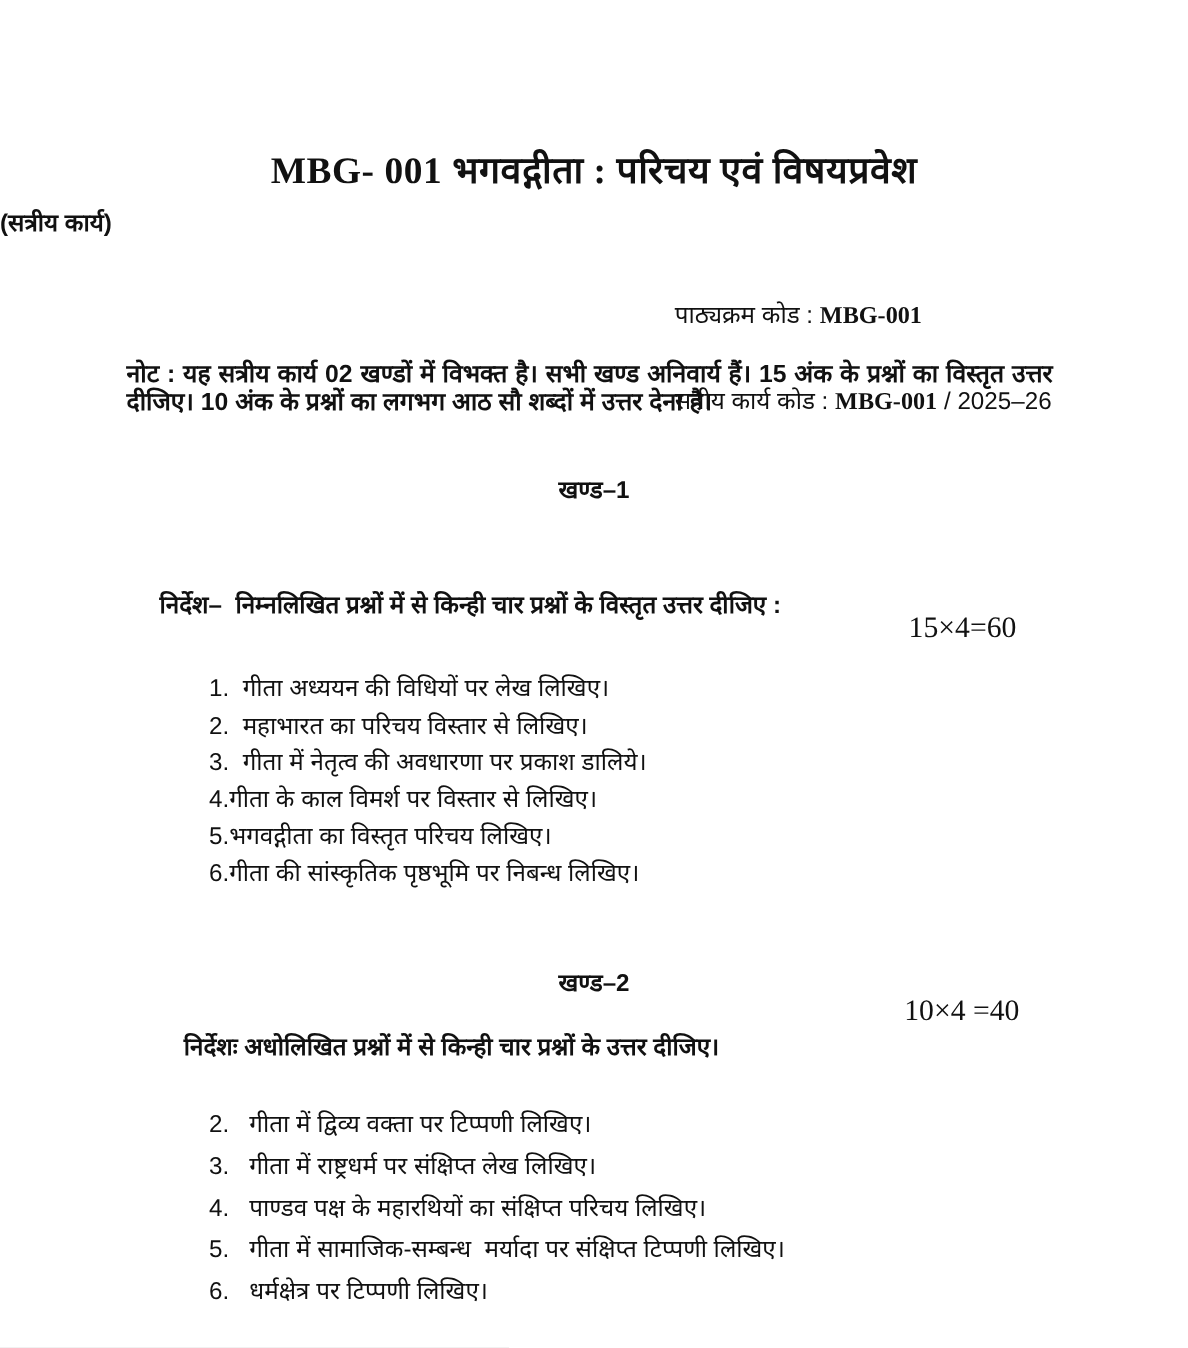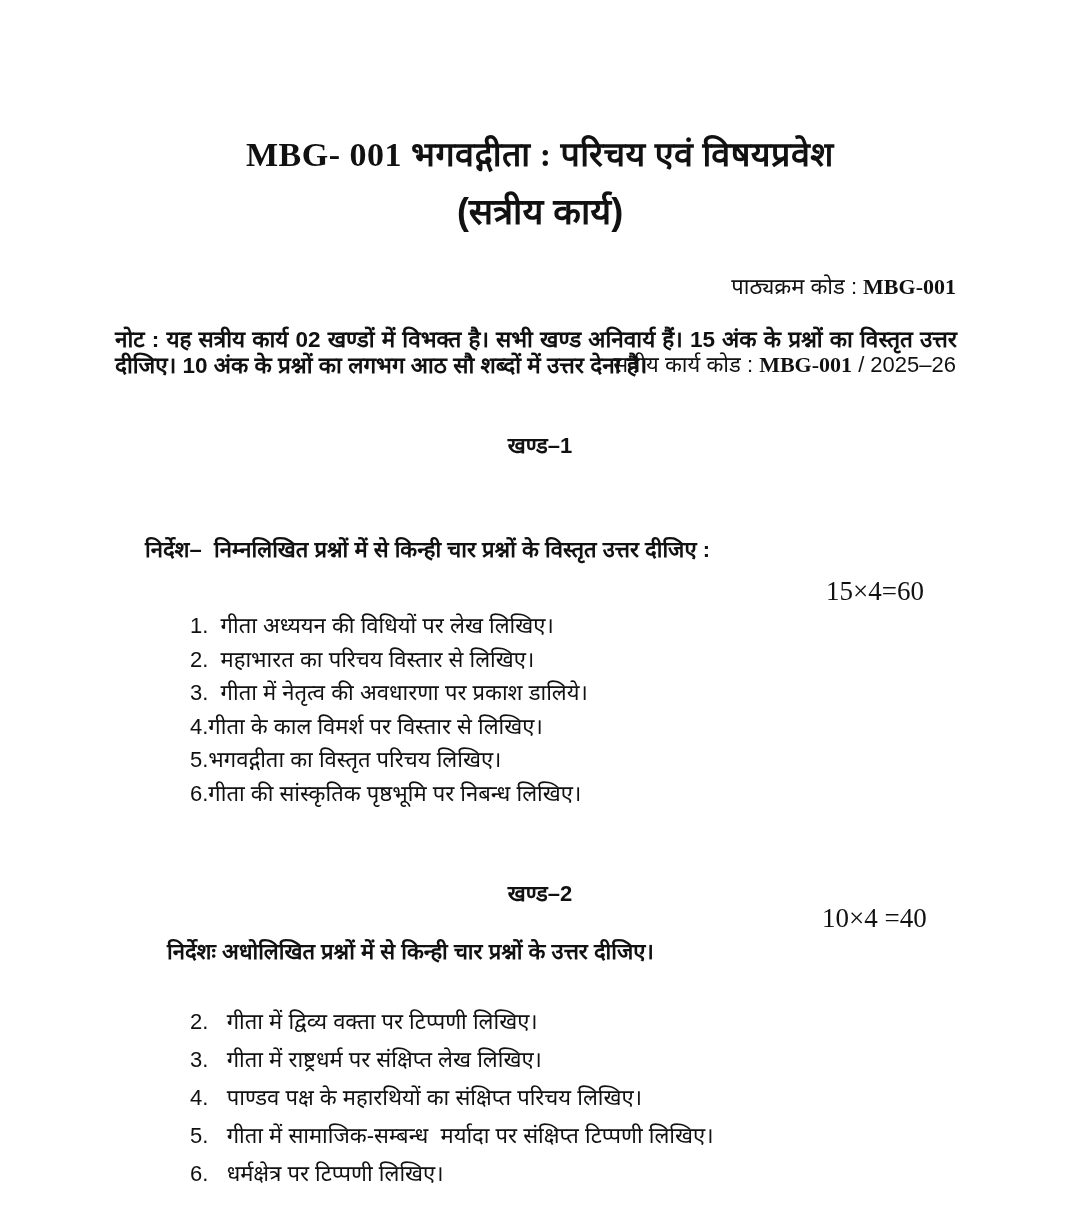--- a/index.html
+++ b/index.html
@@ -21,28 +21,27 @@
     text-align: center;
     font-family: "Liberation Serif", serif;
     font-size: 34px;
     font-weight: 700;
     letter-spacing: 0.5px;
   }
   .subtitle {
     position: absolute;
     top: 186px; left: 0;
     width: 100%;
-    text-align: center;
-    font-size: 36px;
+    font-size: 22px;
     font-weight: 700;
   }
   .meta {
     position: absolute;
     top: 222px; right: 124px;
-    text-align: right;
+    text-align: left;
     font-size: 22px;
     line-height: 26px;
     white-space: pre-wrap;
   }
   .meta-line { white-space: pre-wrap; }
   .code-bold {
     font-family: "Liberation Serif", serif;
     font-weight: 700;
   }
   .note {
@@ -72,21 +71,21 @@
     white-space: pre-wrap;
   }
   .instr-1 { top: 533px; left: 145px; }
   .instr-2 { top: 935px; left: 167px; }
   .marks {
     position: absolute;
     font-family: "Liberation Serif", serif;
     font-size: 27px;
     font-weight: 400;
   }
-  .marks-1 { top: 576px; left: 826px; }
+  .marks-1 { top: 555px; left: 826px; }
   .marks-2 { top: 903px; left: 822px; }
   .qlist {
     position: absolute;
     left: 190px;
     font-size: 22px;
     font-weight: 400;
     margin-top: 16px;
   }
   .qlist-1 { top: 593px; }
   .qlist-1 .q-line { line-height: 33.5px; }

